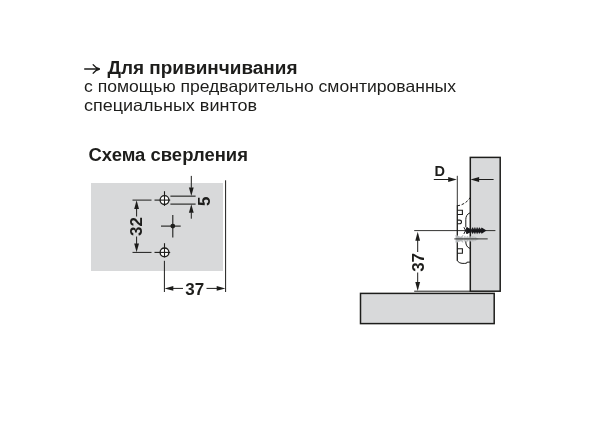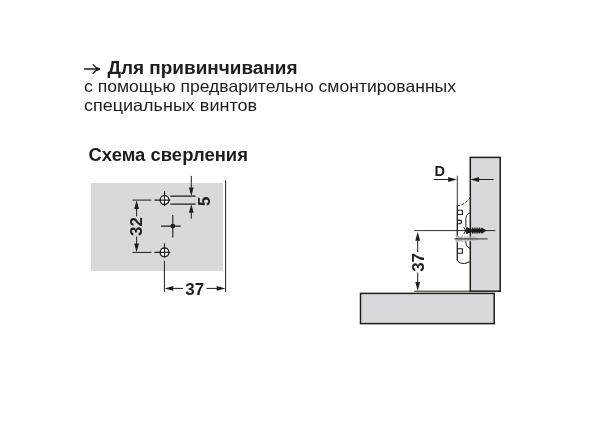--- a/index.html
+++ b/index.html
@@ -1,16 +1,16 @@
 <!DOCTYPE html>
 <html><head>
 <meta charset="utf-8">
 <style>
   html,body{margin:0;padding:0;background:#ffffff;}
-  .canvas{position:relative;width:600px;height:431px;overflow:hidden;border-radius:21px;}
+  .canvas{position:relative;width:600px;height:431px;overflow:hidden;}
   svg{display:block;}
   text{font-family:"Liberation Sans",sans-serif;fill:#1d1d1b;}
 </style>
 </head>
 <body>
 <div class="canvas">
 <svg width="600" height="431" viewBox="0 0 600 431">
 
   <g fill="none" stroke="#1d1d1b" stroke-width="1.4">
     <path d="M84.2,69 H98.5 M92.8,64.4 Q95.5,68 99.8,69 Q95.5,70 92.8,73.6"></path>

